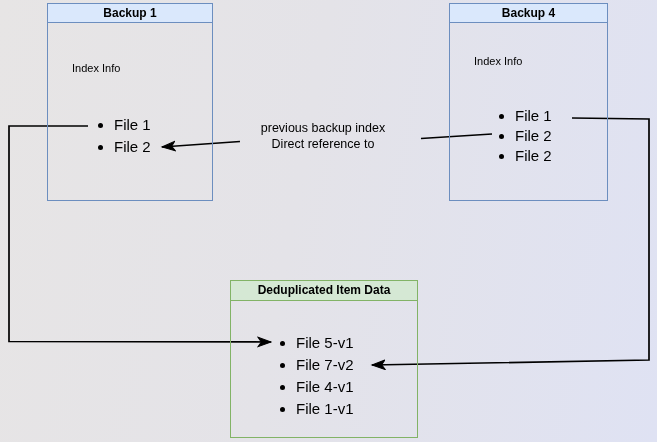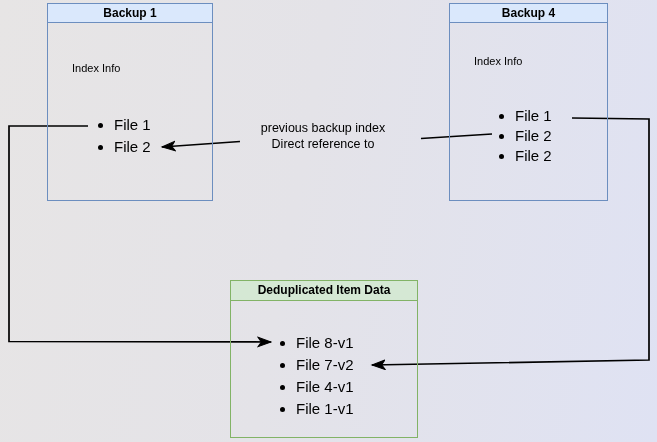--- a/index.html
+++ b/index.html
@@ -92,21 +92,21 @@
     <ul class="file-list" id="backup2-list" style="left:45px;top:102px;">
         <li>File 1</li>
         <li>File 2</li>
         <li>File 2</li>
       </ul>
   </div>
 
   <div class="node green" style="left:230px;top:280px;width:188px;height:158px;">
     <div class="node-header">Deduplicated Item Data</div>
     <ul class="file-list" id="dedup-list" style="left:45px;top:51px;">
-        <li>File 8-v1</li>
+        <li>File 5-v1</li>
         <li>File 7-v2</li>
         <li>File 4-v1</li>
         <li>File 1-v1</li>
       </ul>
   </div>
 
   <div class="edge-label">
     <div>previous backup index</div>
     <div>Direct reference to</div>
   </div>

